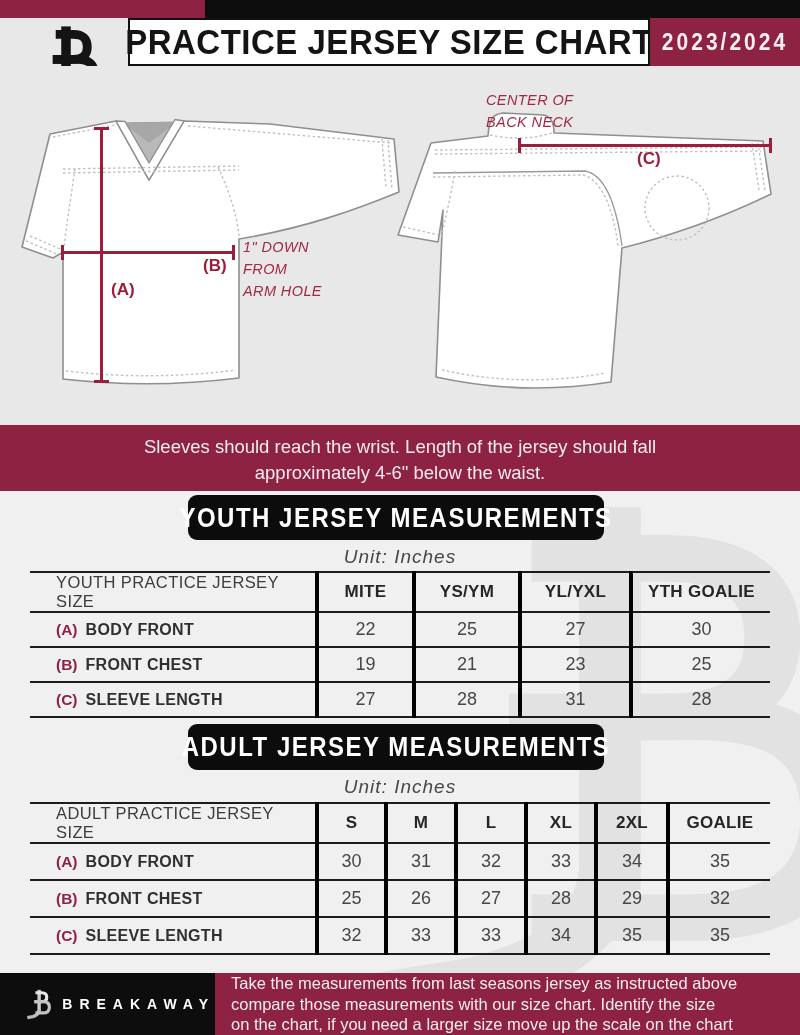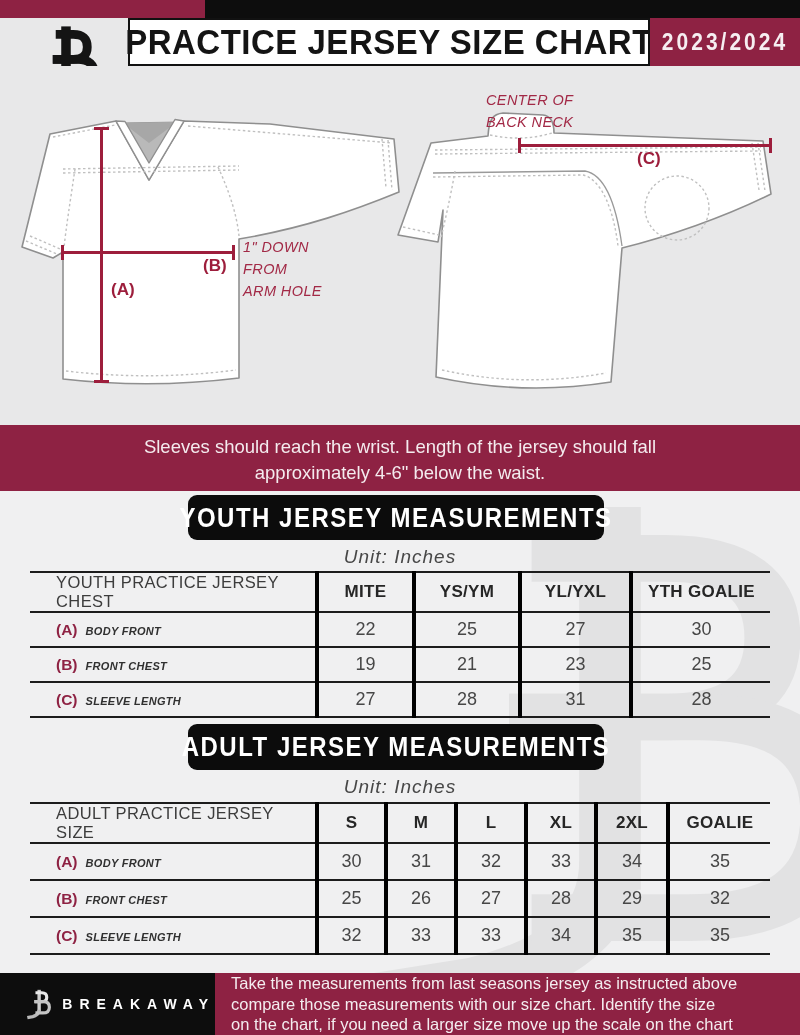--- a/index.html
+++ b/index.html
@@ -54,21 +54,21 @@
   table.size-table thead tr { border-bottom:2px solid #1c1c1c; }
   table.size-table th, table.size-table td { border-left:4px solid #000000; text-align:center;
                      vertical-align:middle; }
   table.size-table th.lbl, table.size-table td.lbl { border-left:none; text-align:left; padding-left:26px; }
   table.youth th, table.youth td { height:35px; }
   table.adult th, table.adult td { height:37px; }
   th.lbl { font-weight:normal; font-size:16.5px; color:#3c3c3c; letter-spacing:.4px; }
   th.szcol { font-weight:bold; font-size:17px; color:#262626; letter-spacing:.3px; }
   td.val { font-size:18px; color:#474747; }
   td.lbl .key { color:#8e2243; font-weight:bold; font-size:15.5px; margin-right:8px; }
-  td.lbl .lab { color:#303030; font-weight:bold; font-size:11px; letter-spacing:.3px;font-style:italic; }
+  td.lbl .lab { color:#303030; font-weight:bold; font-size:16px; letter-spacing:.3px; }
 
   
   .footer-black { position:absolute; left:0; top:973px; width:215px; height:62px; background:#0d0d0d;
                   display:flex; align-items:center; }
   .footer-maroon { position:absolute; left:215px; top:973px; width:585px; height:62px; background:#8e2243;
                    display:flex; align-items:center; }
   .footer-maroon p { color:#f4ecef; font-size:16.5px; line-height:20.5px; padding-left:16px; }
   .brand-text { color:#fff; font-weight:bold; font-size:14px; letter-spacing:7px; margin-left:10px; }
   .footer-logo { margin-left:26px; }
 
@@ -183,21 +183,21 @@
     <table class="size-table youth" style="top:80px;">
       <colgroup>
           <col style="width:287px">
           <col style="width:97px">
           <col style="width:106px">
           <col style="width:111px">
           <col style="width:139px">
         </colgroup>
       <thead>
         <tr>
-          <th class="lbl">YOUTH PRACTICE JERSEY CHEST</th>
+          <th class="lbl">YOUTH PRACTICE JERSEY SIZE</th>
           <th class="szcol">MITE</th>
           <th class="szcol">YS/YM</th>
           <th class="szcol">YL/YXL</th>
           <th class="szcol">YTH GOALIE</th>
         </tr>
       </thead>
       <tbody>
         <tr>
           <td class="lbl">
             <span class="key">(A)</span><span class="lab">BODY FRONT</span>

